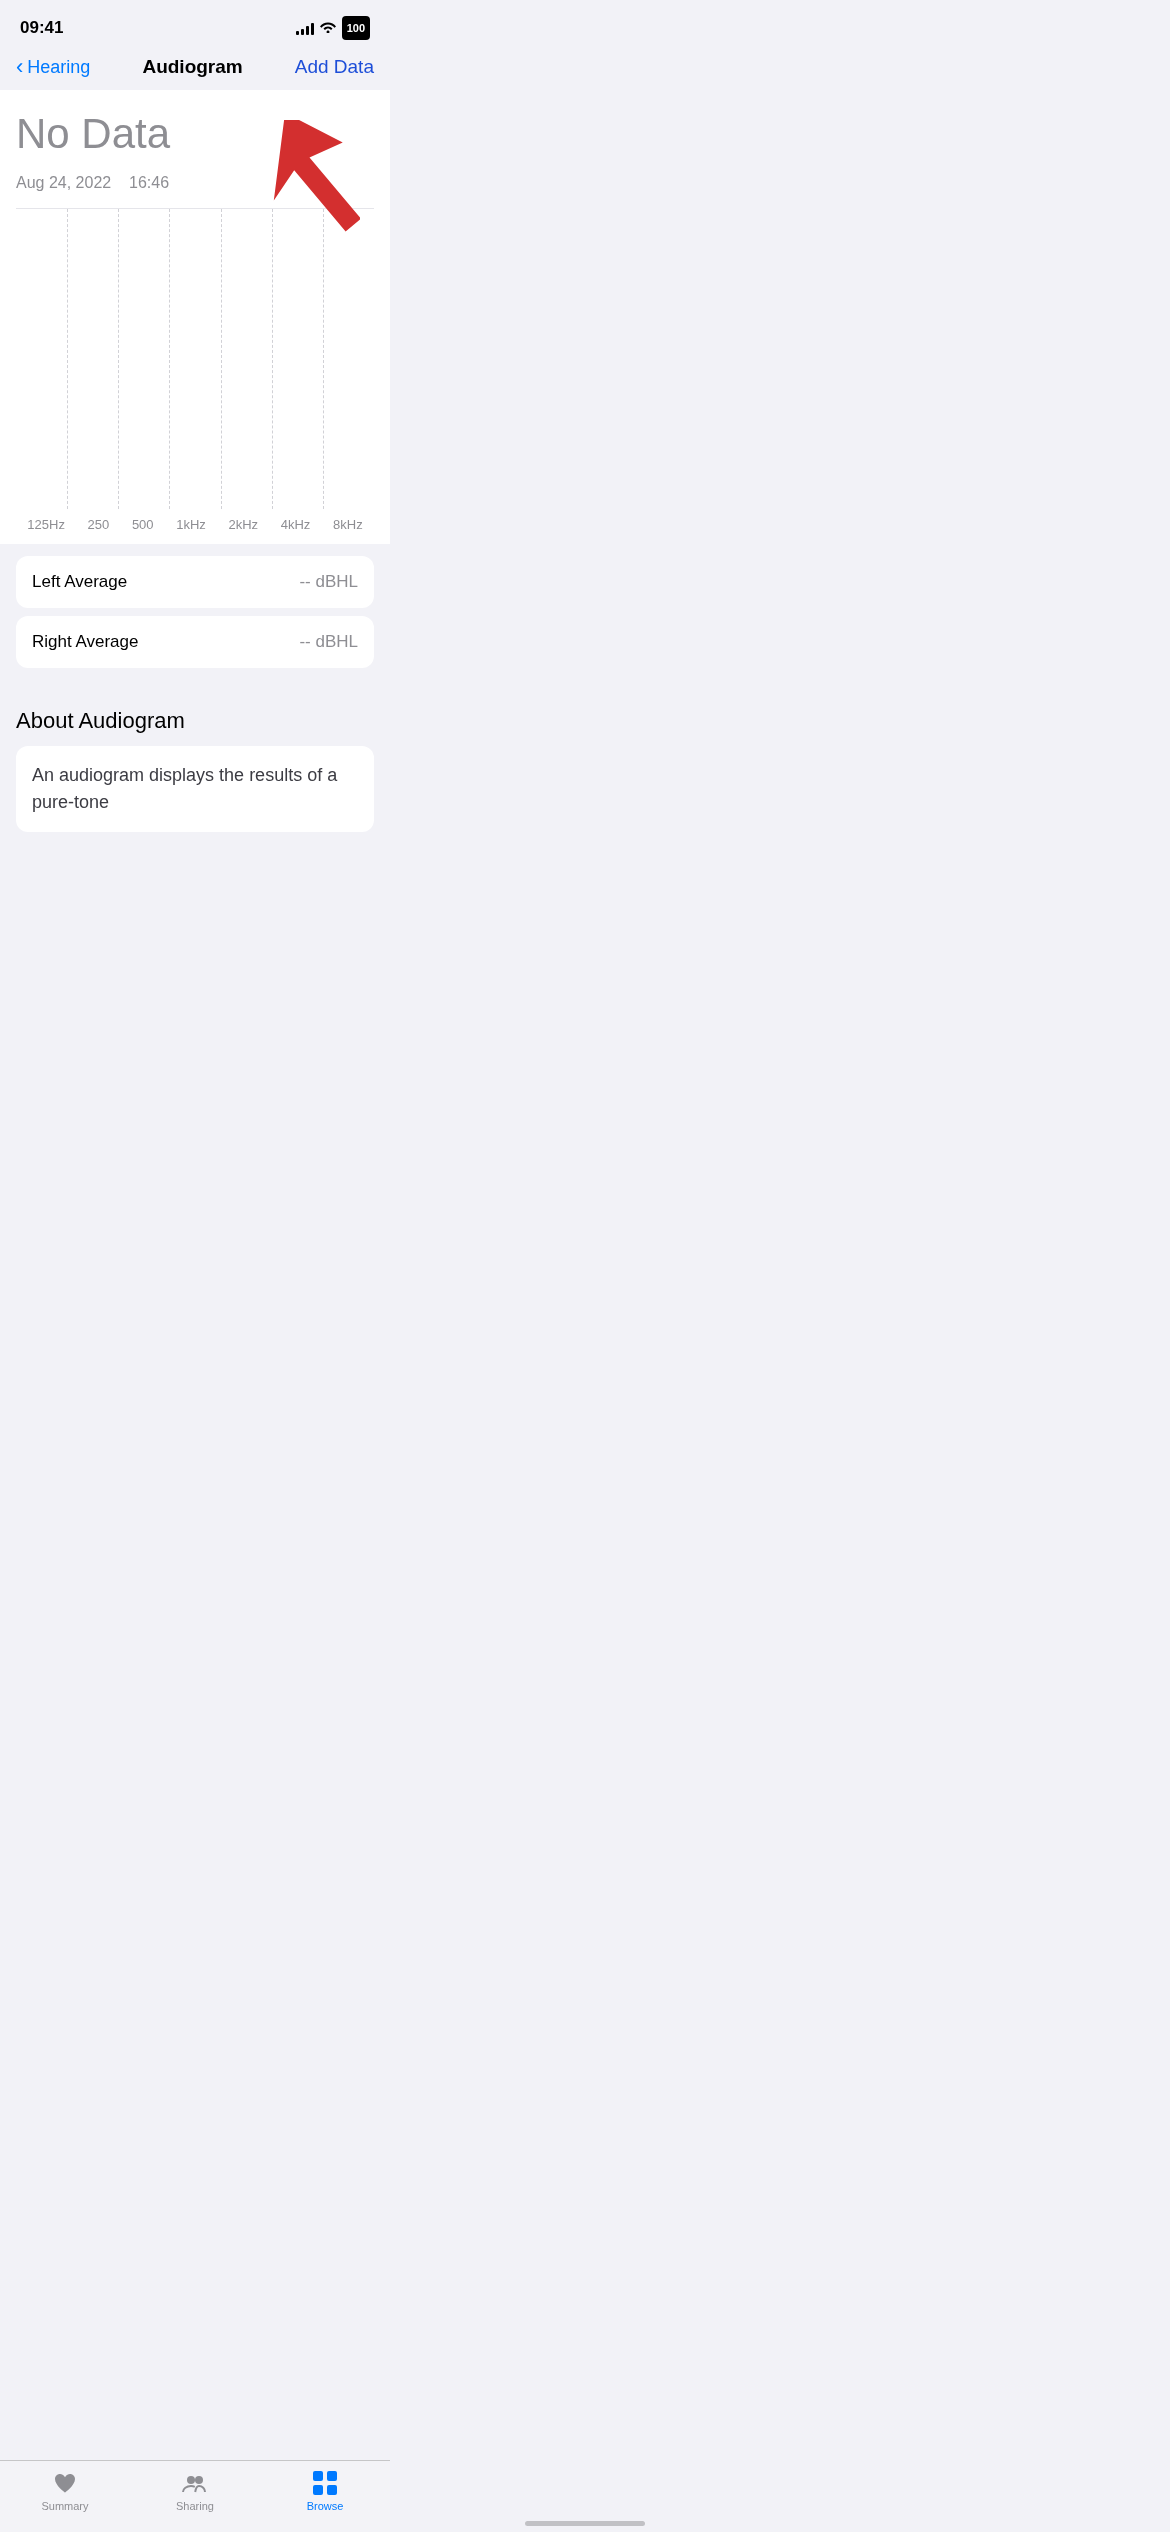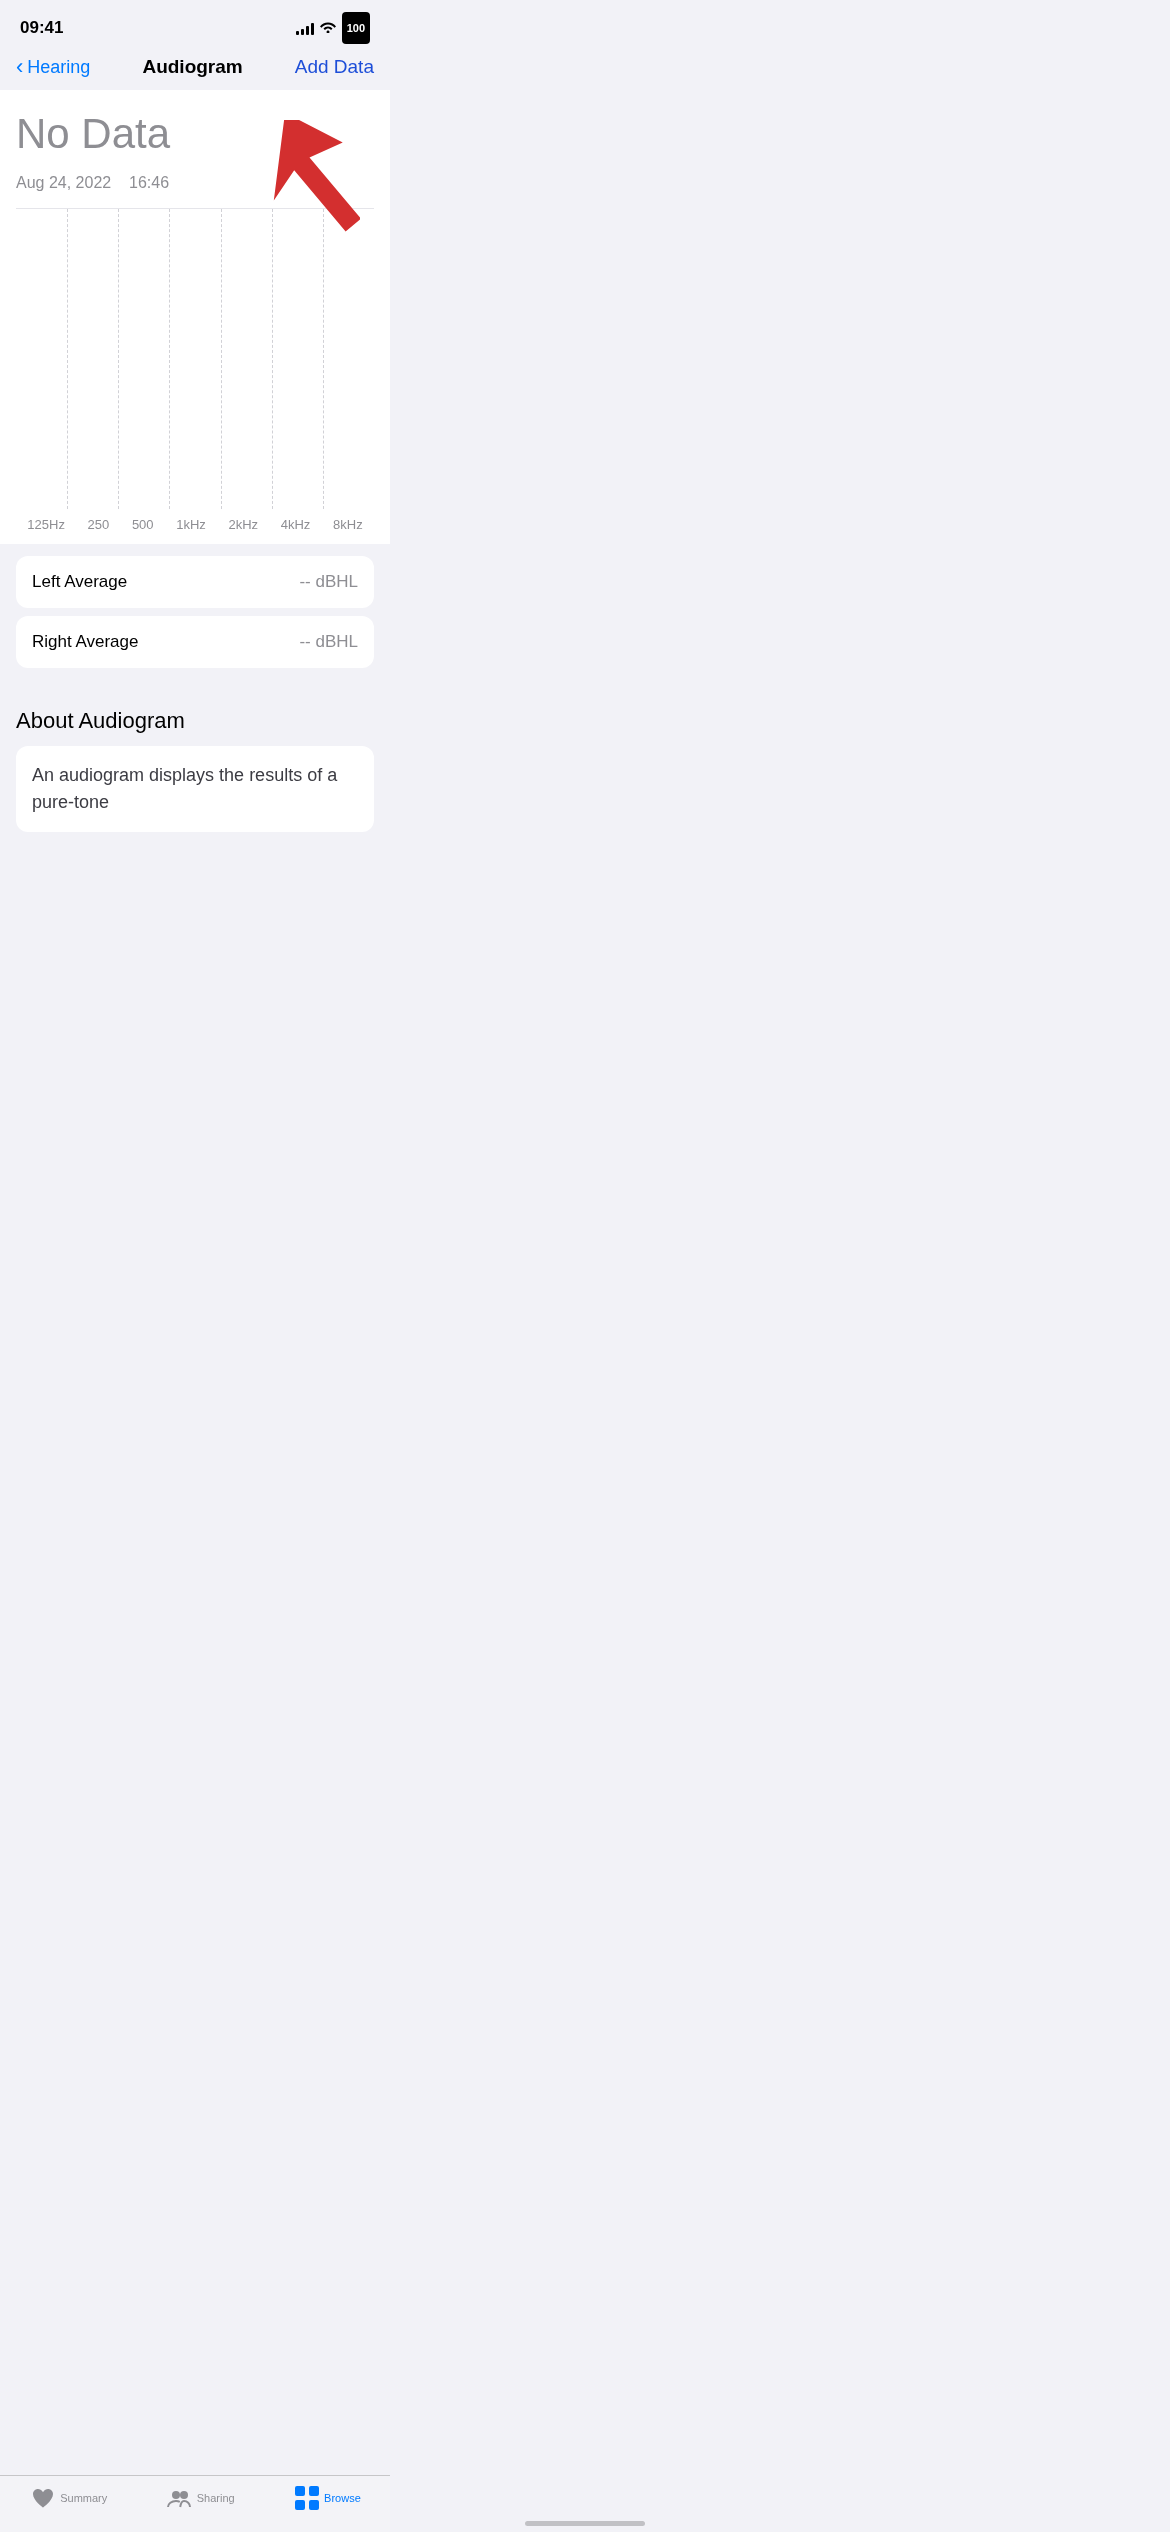--- a/index.html
+++ b/index.html
@@ -53,21 +53,21 @@
     }
     .battery-icon {
       display: flex;
       align-items: center;
       background: #000;
       color: #fff;
       font-size: 11px;
       font-weight: 700;
       padding: 2px 5px;
       border-radius: 4px;
-      height: 32px;
+      height: 24px;
     }
 
     
     .nav-bar {
       display: flex;
       align-items: center;
       justify-content: space-between;
       padding: 8px 16px 12px 16px;
       background: #f2f2f7;
     }
@@ -213,21 +213,21 @@
       left: 0;
       width: 390px;
       background: rgba(242, 242, 247, 0.95);
       border-top: 1px solid #c6c6c8;
       display: flex;
       justify-content: space-around;
       padding: 8px 0 20px 0;
     }
     .tab-item {
       display: flex;
-      flex-direction: row;
+      flex-direction: column;
       align-items: center;
       gap: 3px;
       cursor: pointer;
       min-width: 60px;
     }
     .tab-icon {
       width: 28px;
       height: 28px;
       display: flex;
       align-items: center;

